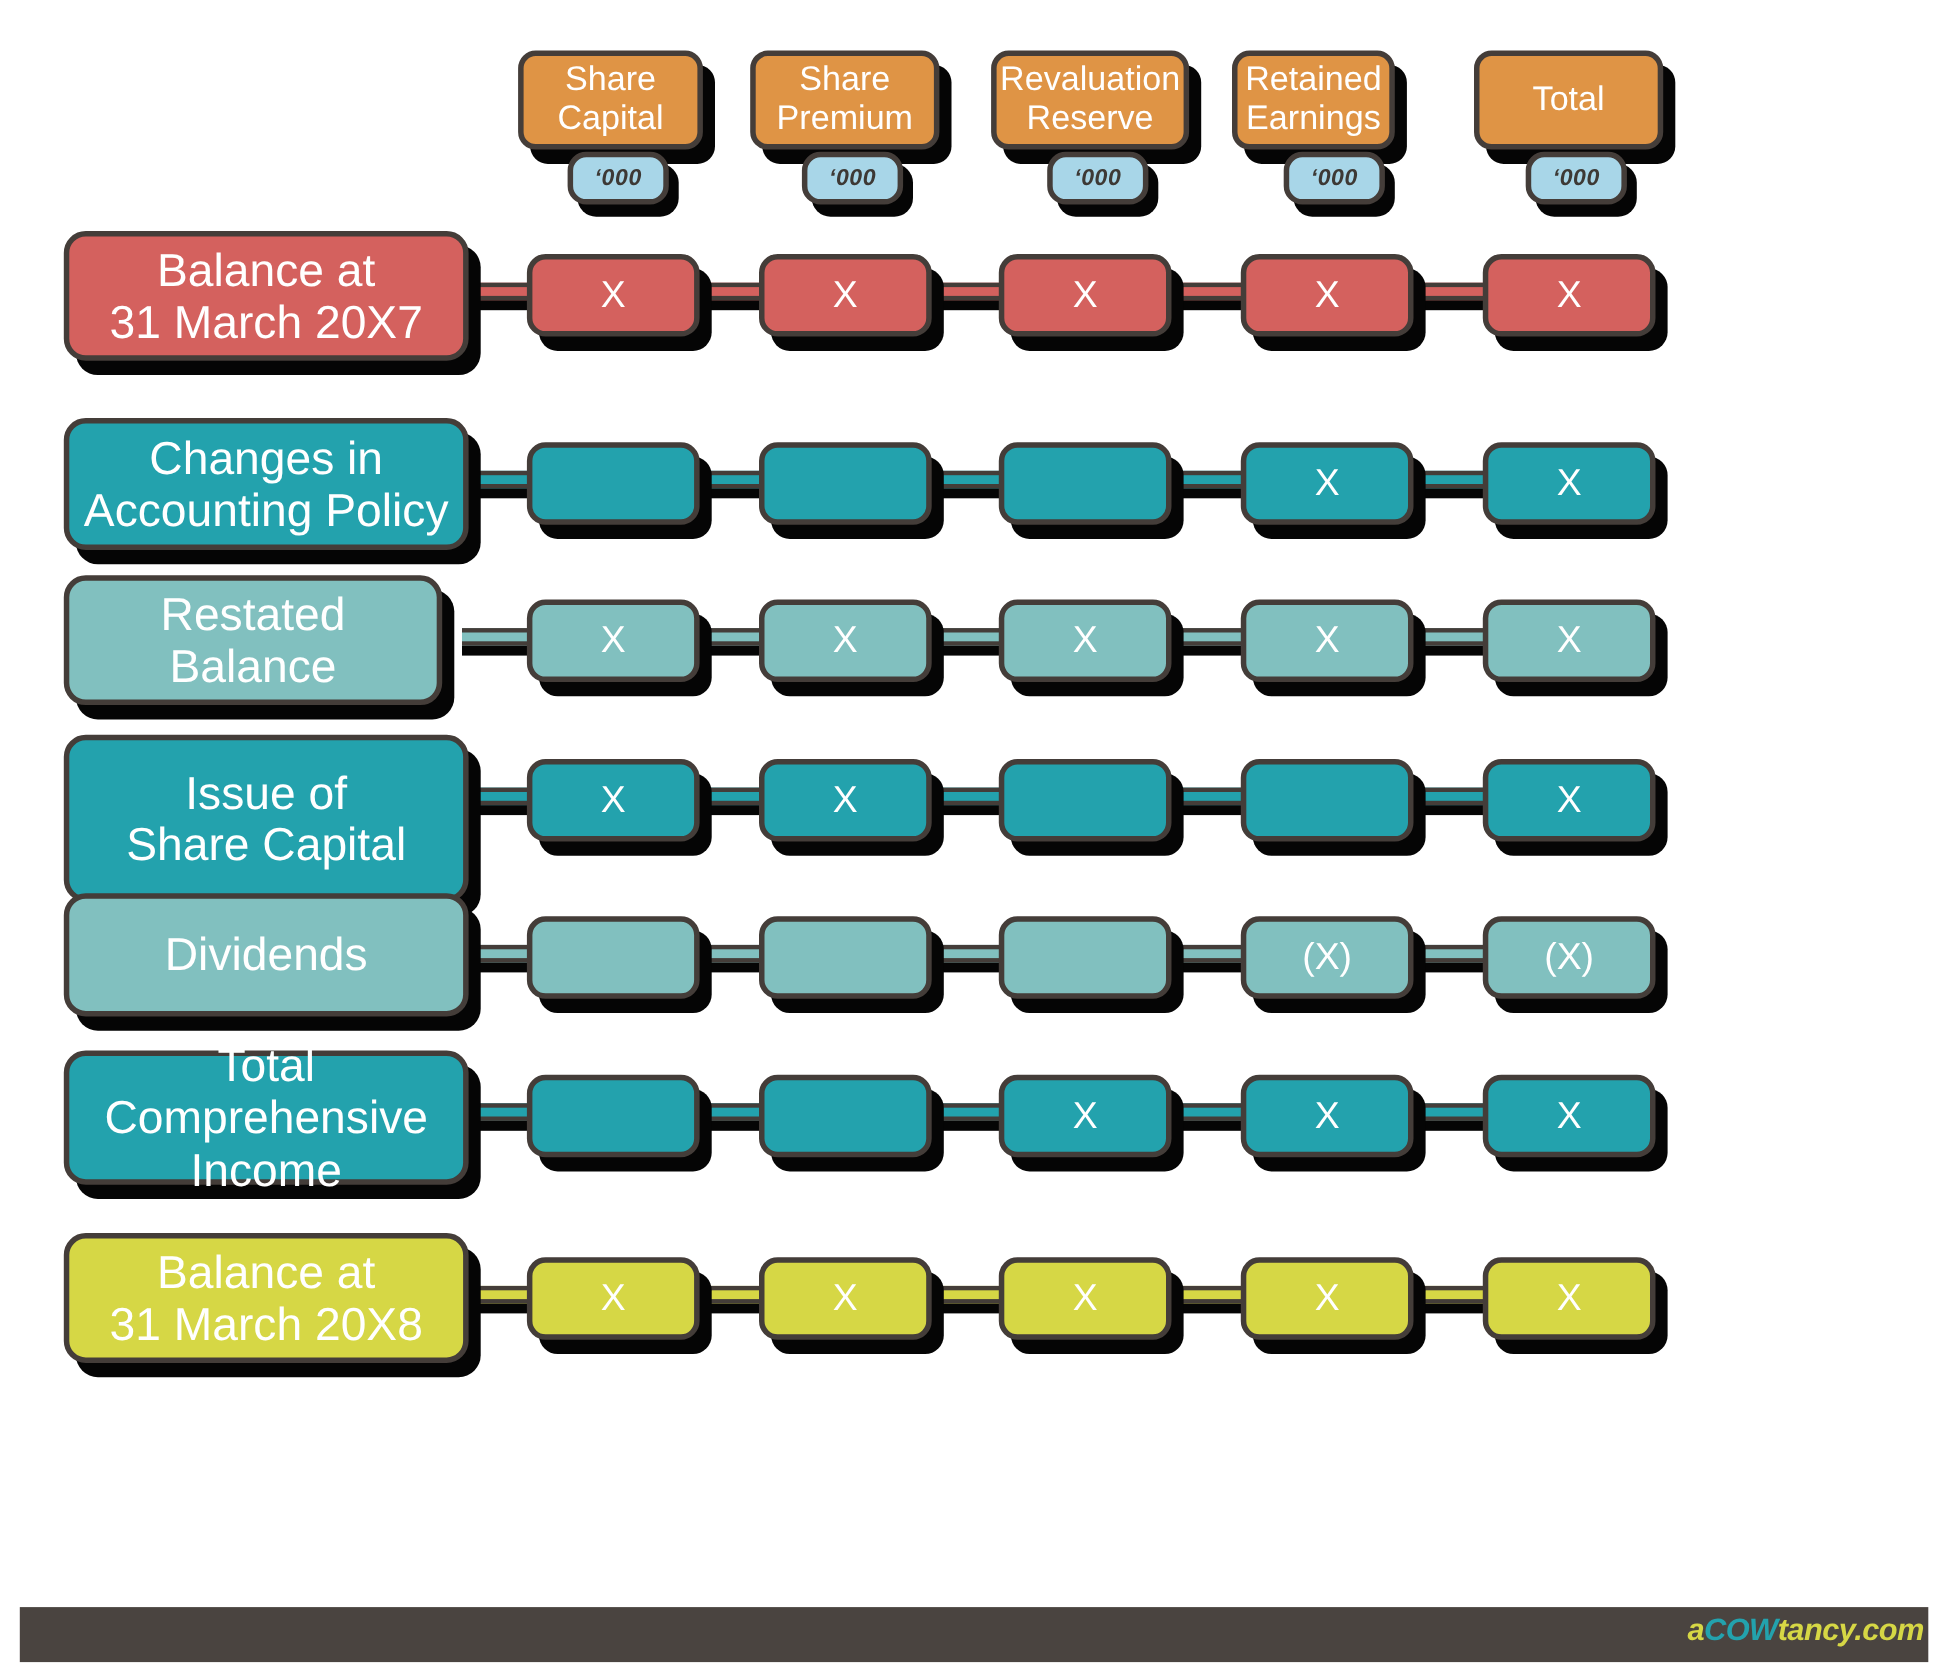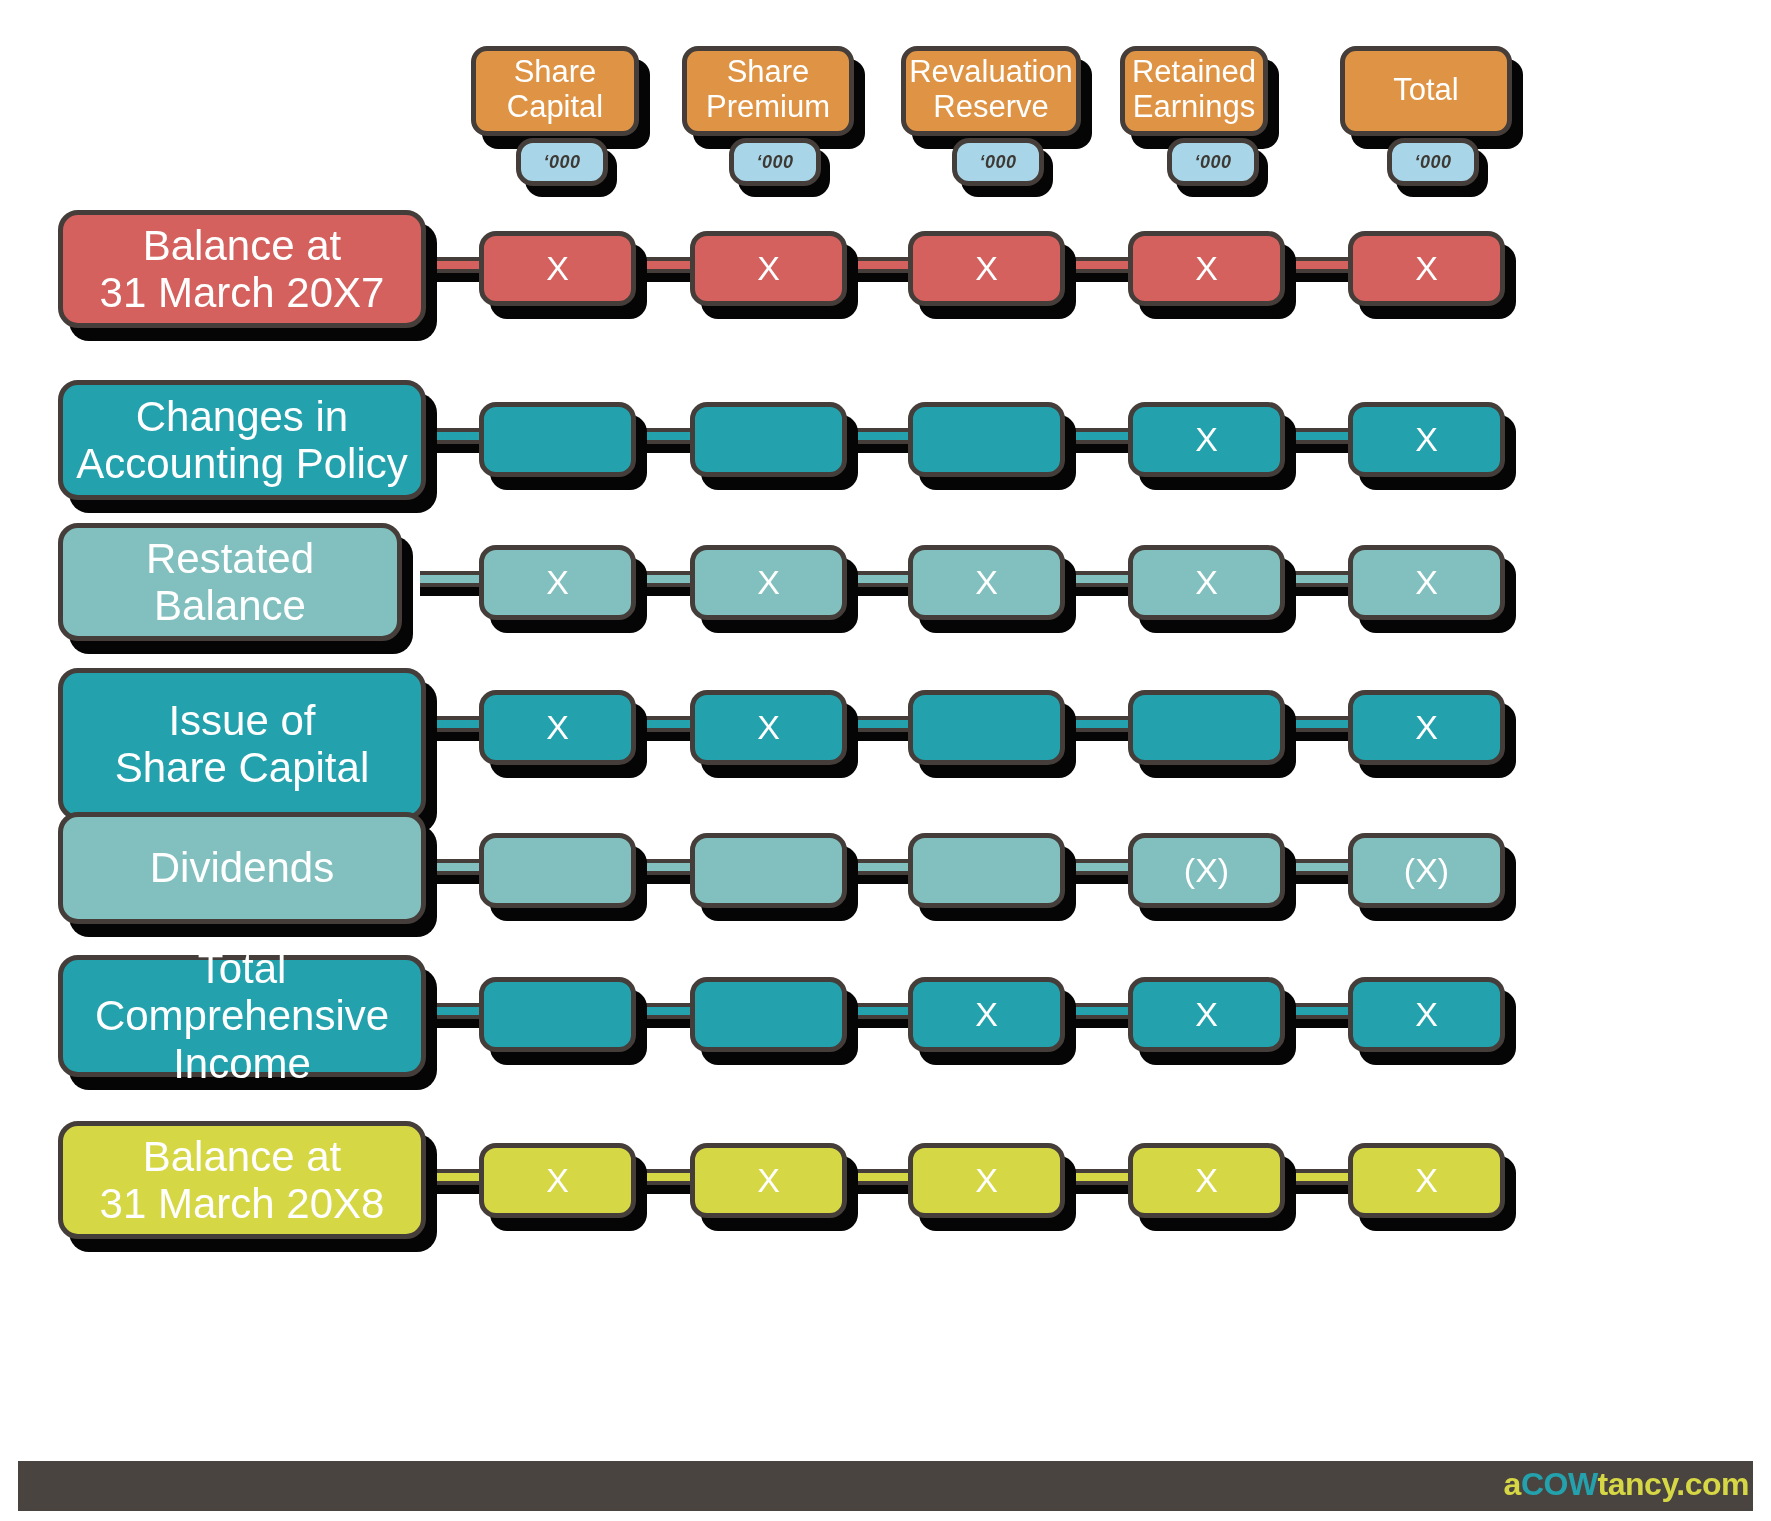--- a/index.html
+++ b/index.html
@@ -42,21 +42,21 @@
   }
   .unit-chip {
     position: absolute;
     background: #a8d6e8;
     color: #3d3935;
     border: 5px solid #443d39;
     border-radius: 17px;
     display: flex;
     align-items: center;
     justify-content: center;
-    font-size: 18px;
+    font-size: 21px;
     font-weight: bold;
     font-style: italic;
     box-shadow: 9px 11px 0 0 #050505;
     z-index: 6;
     letter-spacing: 0.5px;
   }
 
   
   .row-label {
     font-size: 42px;
@@ -93,22 +93,23 @@
     top: 1461px;
     width: 1735px;
     height: 50px;
     background: #4a4440;
     z-index: 2;
   }
   #footer-logo {
     position: absolute;
     right: 22px;
     top: 1466px;
-    font-size: 32px;
+    font-size: 28px;
     font-weight: bold;
+    font-style: italic;
     z-index: 5;
     letter-spacing: -0.5px;
   }
   .lg-y { color: #d6d745; }
   .lg-t { color: #23a2ad; }
 </style>
 </head>
 <body>
 
 <div id="sheet">

